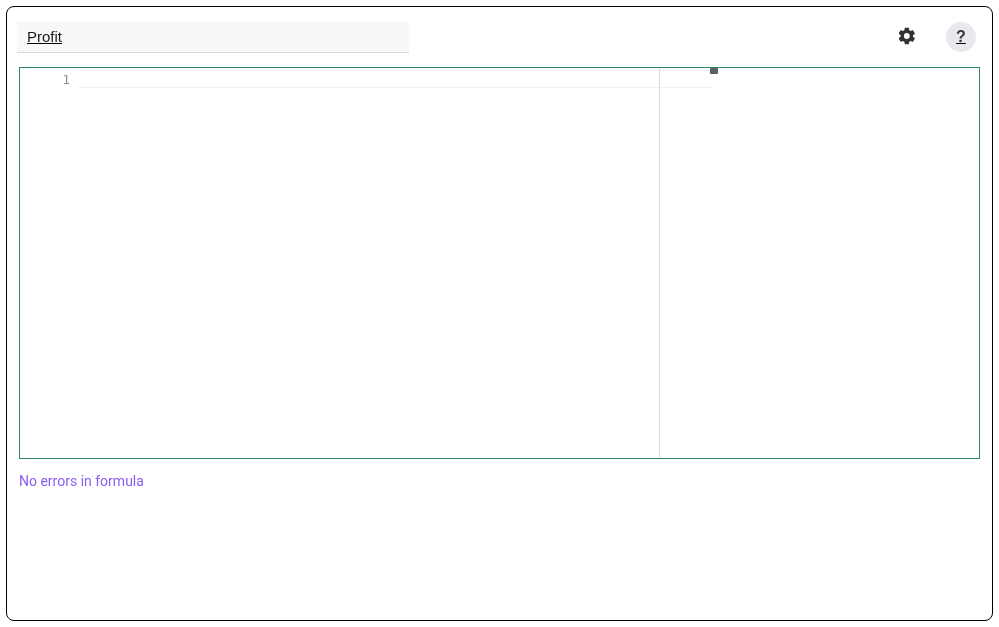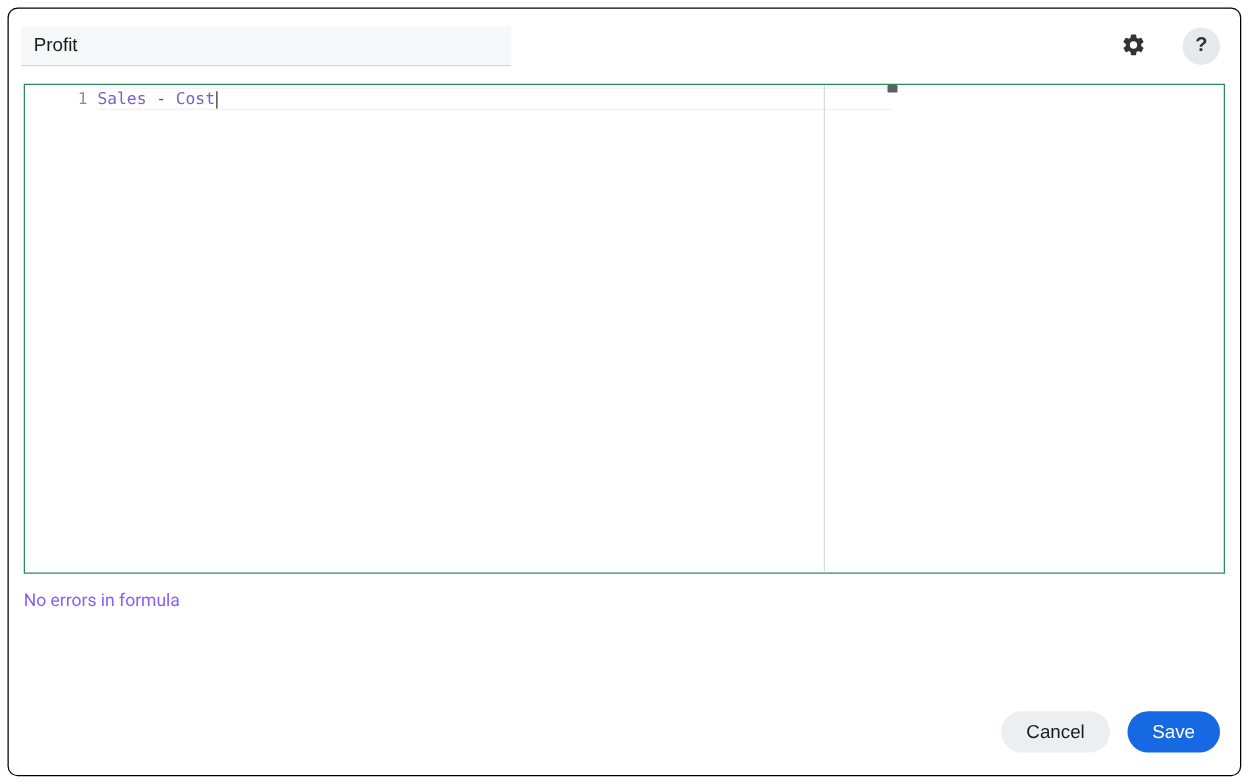--- a/index.html
+++ b/index.html
@@ -30,20 +30,21 @@
     .header-title {
       font-size: 18px;
       font-weight: 600;
       color: #1a1a1a;
     }
     .toolbar {
       display: flex;
       align-items: center;
       padding: 14px 16px 10px 10px;
       gap: 24px;
+      text-decoration: underline;
     }
     .name-input {
       width: 392px;
       height: 32px;
       padding: 0 10px;
       font-size: 15px;
       border: none;
       border-bottom: 1px solid #d6d8dc;
       background: #f7f8fa;
       color: #1a1a1a;
@@ -184,26 +185,21 @@
       <span class="help-q">?</span>
     </button>
   </div>
 
   <div class="editor-wrap">
     <div class="gutter">
       <div>1</div>
     </div>
     <div class="code-area">
       <div class="code-line-highlight"></div>
-      <div class="code-line"><span class="tok-field">Sales</span><span class="tok-op"> - </span><span class="tok-field">Cost</span><span class="cursor-mark"></span></div>
       <div class="scroll-nub"></div>
     </div>
     <div class="vert-divider"></div>
   </div>
 
   <div class="status">No errors in formula</div>
 
-  <div class="footer">
-    <button class="btn btn-cancel">Cancel</button>
-    <button class="btn btn-save">Save</button>
-  </div>
 
 </div>
 
 </body></html>

